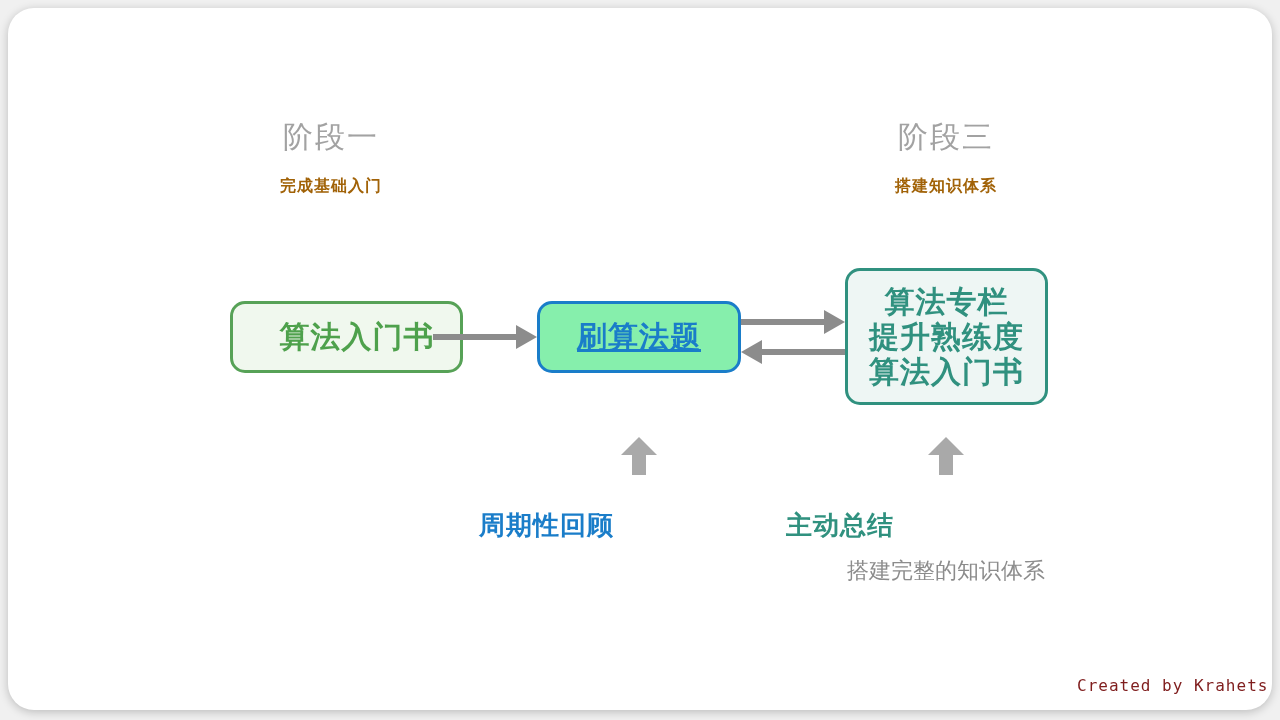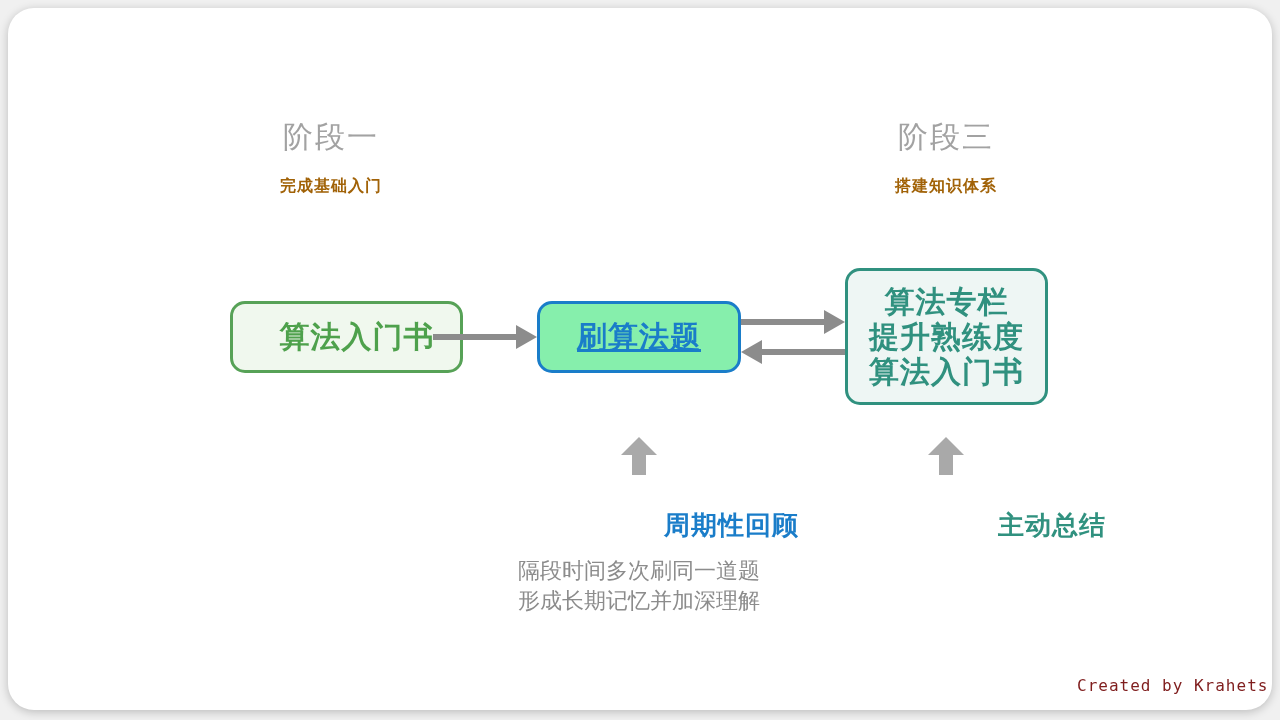--- a/index.html
+++ b/index.html
@@ -49,21 +49,21 @@
   
   .uparrow{width:36px;height:38px;}
   .uparrow .tri{
     position:absolute;left:0;top:0;width:0;height:0;
     border-left:18px solid transparent;border-right:18px solid transparent;
     border-bottom:18px solid #a9a9a9;
   }
   .uparrow .stem{
     position:absolute;left:11px;top:17px;width:14px;height:21px;background:#a9a9a9;
   }
-  .anno-label{width:320px;text-align:right;font-size:26px;font-weight:700;letter-spacing:1px;}
+  .anno-label{width:320px;text-align:left;font-size:26px;font-weight:700;letter-spacing:1px;}
   .anno-label.blue{color:#1a7dc9;}
   .anno-label.teal{color:#30917f;}
   .anno-desc{width:360px;text-align:center;font-size:22px;color:#8c8c8c;line-height:30px;}
   .footer{
     font-family:"DejaVu Sans Mono", monospace;
     font-size:16px;color:#7f1d1d;letter-spacing:1px;
   }
 </style>
 </head>
 <body>
@@ -108,23 +108,20 @@
   <div class="abs uparrow" style="left:621px;top:437px;">
     <div class="tri"></div>
       <div class="stem"></div>
   </div>
   <div class="abs uparrow" style="left:928px;top:437px;">
     <div class="tri"></div>
       <div class="stem"></div>
   </div>
 
   <div class="abs anno-label blue" style="left:479px;top:508px;">周期性回顾</div>
-  <div class="abs anno-desc" style="left:459px;top:556px;">
-    <div>隔段时间多次刷同一道题</div>
-    <div>形成长期记忆并加深理解</div>
-  </div>
 
   <div class="abs anno-label teal" style="left:786px;top:508px;">主动总结</div>
   <div class="abs anno-desc" style="left:766px;top:556px;">
+    <div>搭建完整的知识体系</div>
   </div>
 
   <div class="abs footer" style="left:1077px;top:676px;">Created by Krahets</div>
 </div>
 
 </body></html>

